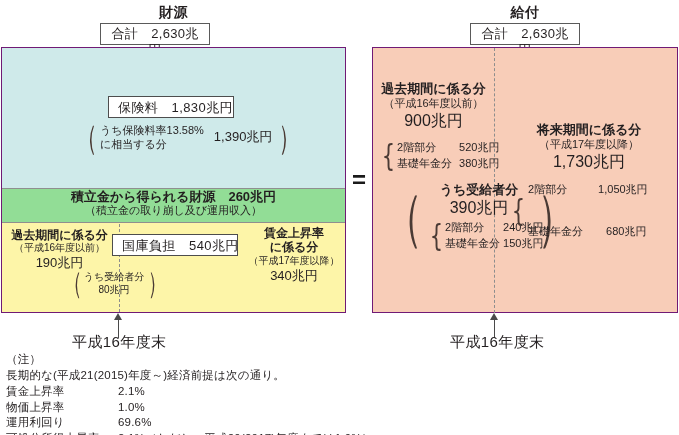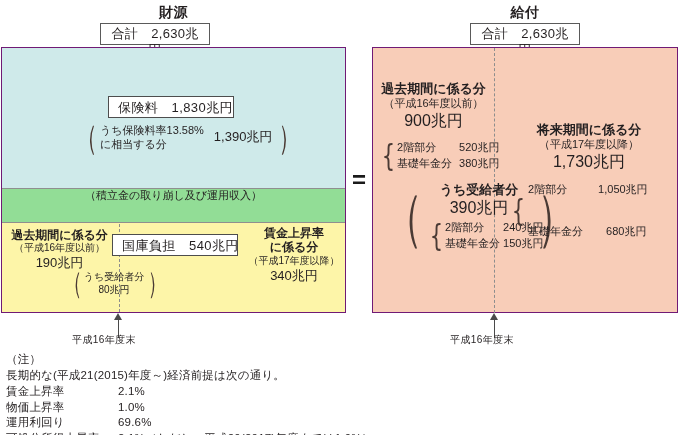--- a/index.html
+++ b/index.html
@@ -97,21 +97,21 @@
     border-left: 1px solid #4a4a4a;
   }
   .arrow-head {
     position: absolute;
     width: 0; height: 0;
     border-left: 4px solid transparent;
     border-right: 4px solid transparent;
     border-bottom: 7px solid #4a4a4a;
   }
   .year-caption {
-    font-size: 10px;
+    font-size: 15px;
     letter-spacing: 0.4px;
     white-space: nowrap;
   }
 
   .equals {
     font-size: 24px;
     font-weight: 700;
     color: #1a1a1a;
     line-height: 1;
   }
@@ -148,20 +148,21 @@
       <span class="t11" style="line-height:1.3; margin-left:-4px;">
         <span>うち保険料率13.58%</span><br>
         <span>に相当する分</span>
       </span>
       <span class="t13" style="margin-left:10px;">1,390兆円</span>
       <span class="paren-r">）</span>
     </div>
   </div>
 
   <div class="abs ctr" style="left:0; top:141px; width:343px; line-height:1.18;">
+    <div class="t13 b">積立金から得られる財源　260兆円</div>
     <div class="t11">（積立金の取り崩し及び運用収入）</div>
   </div>
 
   <div class="abs label-box ctr" style="left:110px; top:186px; width:126px; height:22px; line-height:15px;">国庫負担　540兆円</div>
 
   <div class="abs ctr" style="left:0; top:180px; width:115px; line-height:1.2;">
     <div class="t12 b">過去期間に係る分</div>
     <div class="t10">（平成16年度以前）</div>
     <div class="t13" style="margin-top:1px;">190兆円</div>
   </div>

